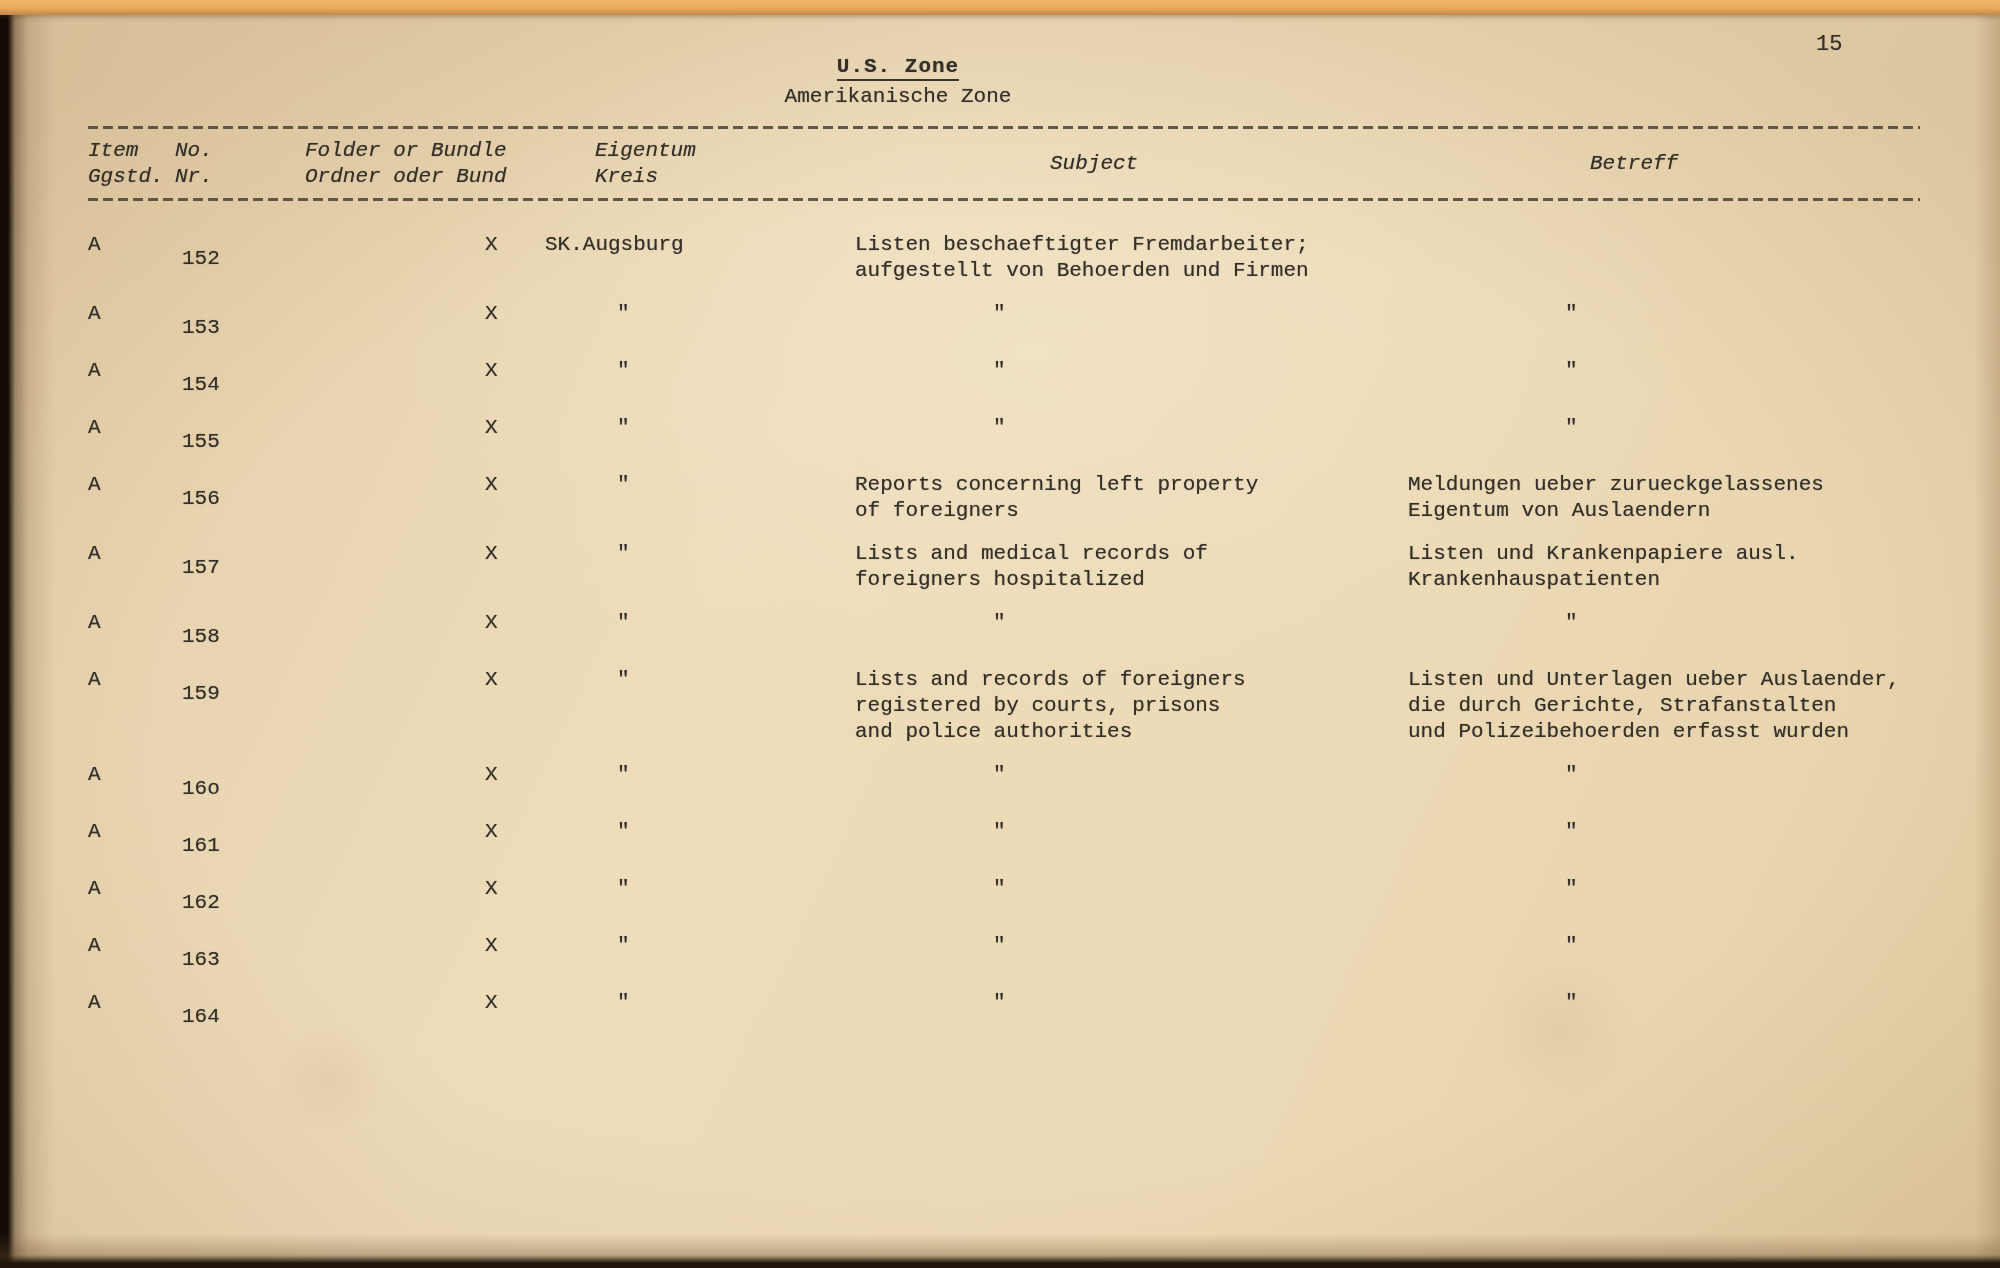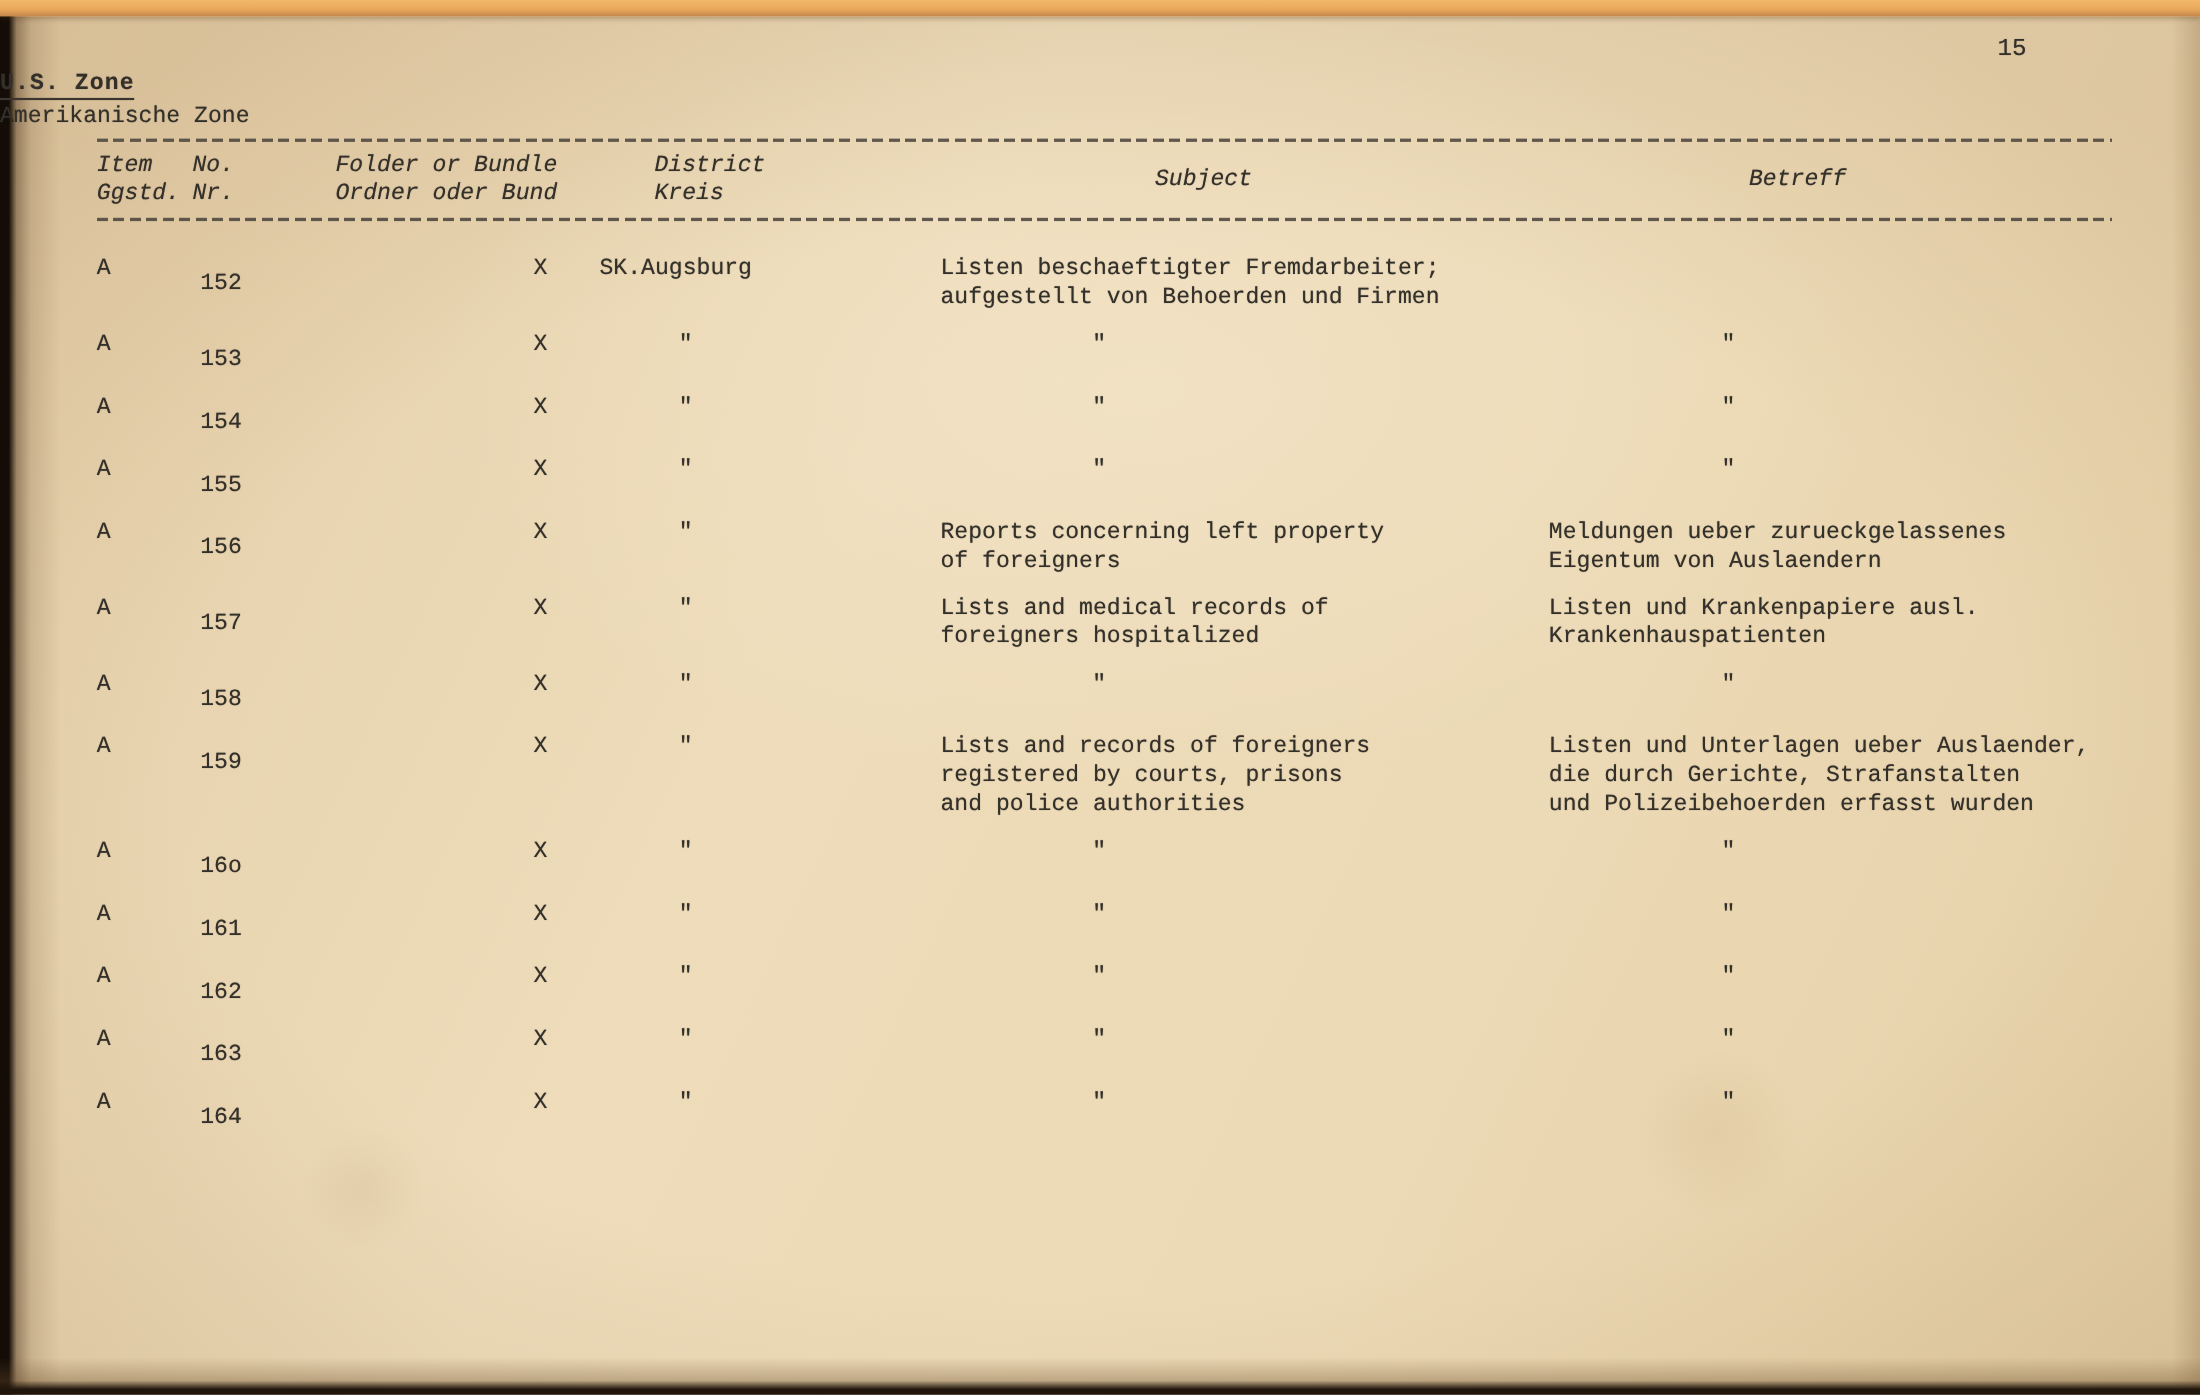--- a/index.html
+++ b/index.html
@@ -18,21 +18,21 @@
         background:linear-gradient(180deg,#f2b76b 0%,#e9a95c 55%,#c4864a 100%);
         box-shadow:0 2px 5px rgba(90,55,20,0.35);}
   .left-edge{position:absolute;top:0;left:0;width:60px;height:1268px;z-index:2;
         background:linear-gradient(90deg,#140d07 0,#140d07 8px,rgba(70,45,22,0.45) 15px,rgba(100,70,38,0.18) 28px,transparent 55px);}
   .bottom-edge{position:absolute;bottom:0;left:0;width:2000px;height:34px;z-index:2;
         background:linear-gradient(0deg,#20160c 0,#20160c 5px,rgba(110,80,45,0.35) 13px,transparent 34px);}
   .right-edge{position:absolute;top:0;right:0;width:26px;height:1268px;z-index:1;
         background:linear-gradient(270deg,rgba(120,90,50,0.25),transparent);}
   .txt{color:#332f29;text-shadow:0 0 1px rgba(51,47,41,0.55);}
   .page-number{position:absolute;top:32px;left:1816px;font-size:22px;z-index:4;}
-  .title-block{position:absolute;top:62px;left:0;width:1796px;text-align:left;font-size:21px;line-height:29px;z-index:4;}
+  .title-block{position:absolute;top:52px;left:0;width:1796px;text-align:center;font-size:21px;line-height:29px;z-index:4;}
   .title .underline{border-bottom:2px solid #3a362f;padding-bottom:1px;font-weight:bold;letter-spacing:1px;}
   .subtitle{margin-top:1px;}
   .content{position:absolute;top:126px;left:88px;width:1832px;font-size:21px;z-index:4;}
   .rule{height:3px;background:repeating-linear-gradient(90deg,#48423a 0 10px,transparent 10px 15px);opacity:0.85;}
   .grid{display:grid;grid-template-columns:87px 130px 240px 310px 553px 1fr;}
   .header{padding-top:9px;padding-bottom:8px;line-height:26px;font-style:italic;}
   .hcol.district{padding-left:50px;}
   .hcol.subject{display:flex;align-items:center;padding-left:195px;}
   .hcol.betreff{display:flex;align-items:center;padding-left:182px;}
   .rows{margin-top:31px;}
@@ -70,21 +70,21 @@
       </div>
       <div class="hcol no">
         <div>No.</div>
         <div>Nr.</div>
       </div>
       <div class="hcol folder">
         <div>Folder or Bundle</div>
         <div>Ordner oder Bund</div>
       </div>
       <div class="hcol district">
-        <div>District</div>
+        <div>Eigentum</div>
         <div>Kreis</div>
       </div>
       <div class="hcol subject">
         <div>Subject</div>
       </div>
       <div class="hcol betreff">
         <div>Betreff</div>
       </div>
     </div>
 

